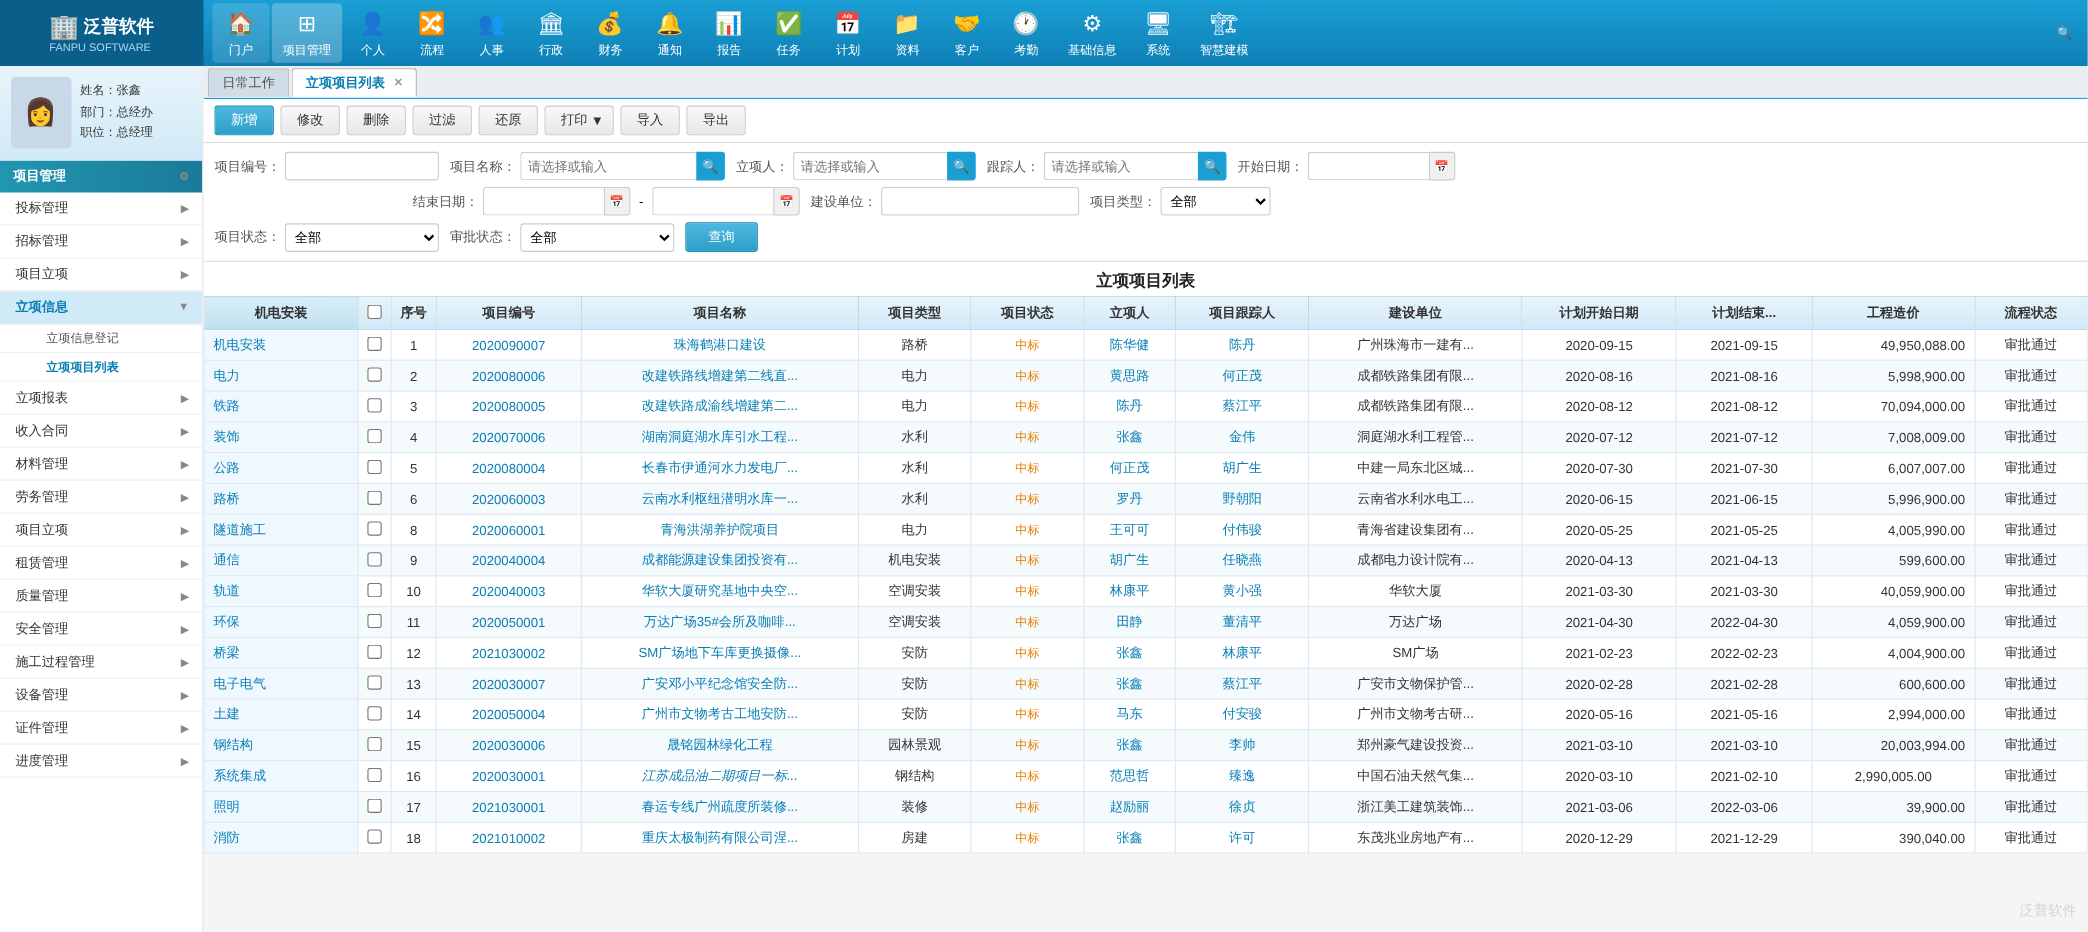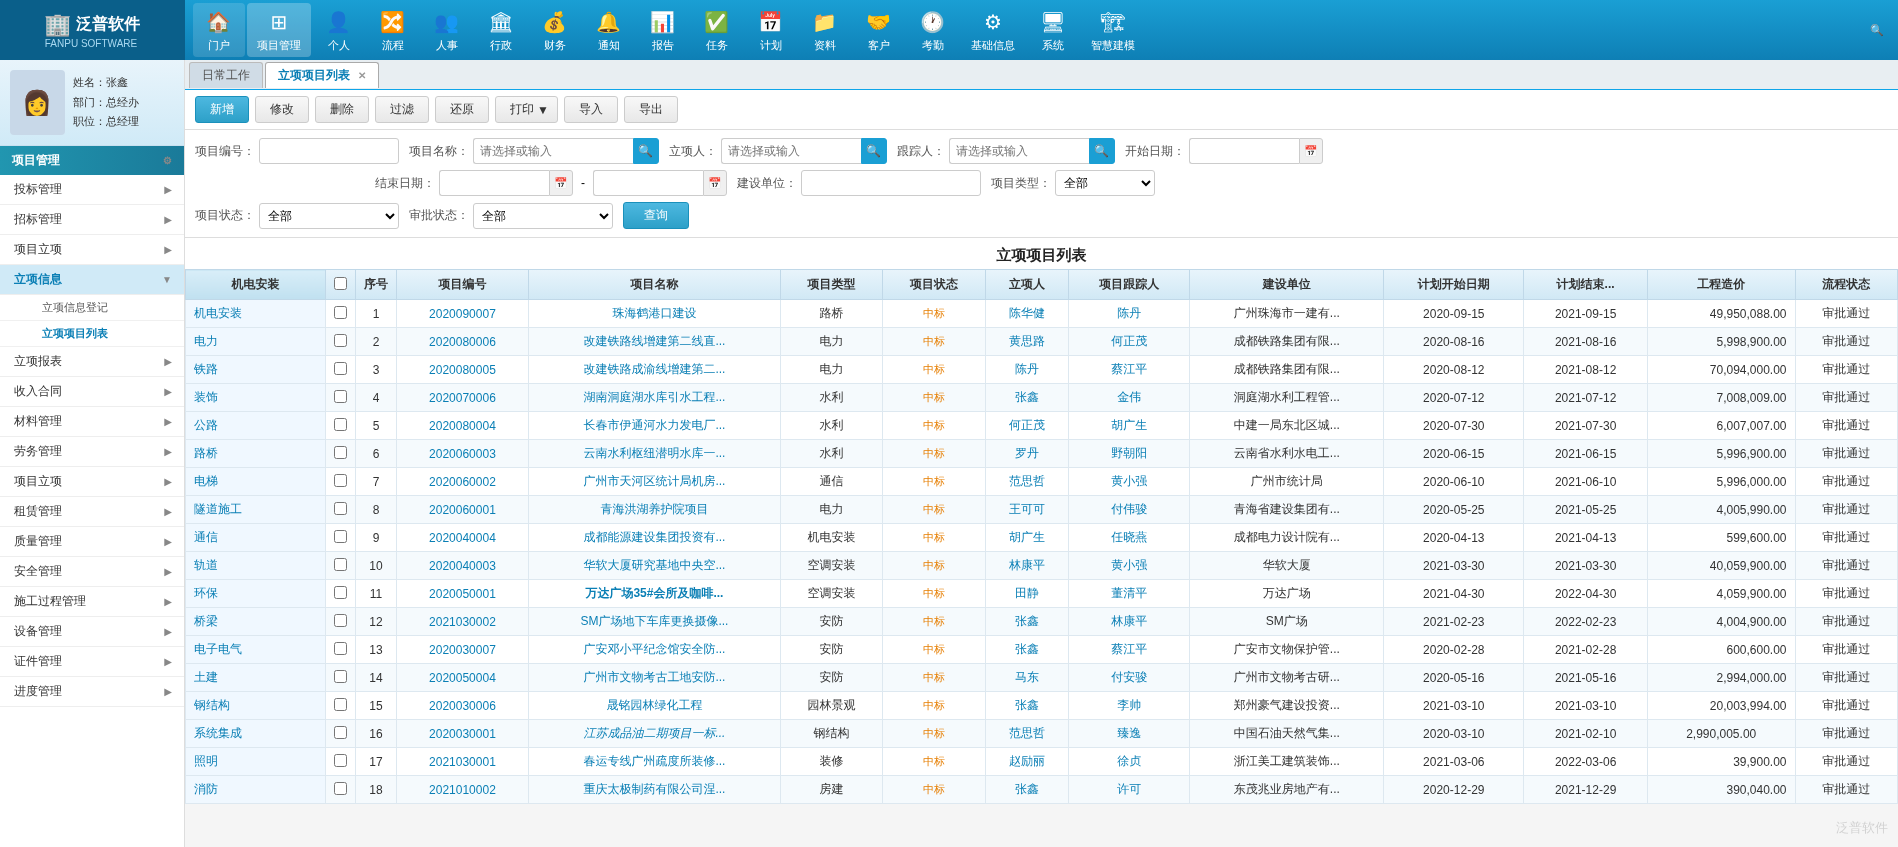--- a/index.html
+++ b/index.html
@@ -484,36 +484,20 @@
                 <td><span class="status-badge status-zhongbiao">中标</span></td>
                 <td class="link">罗丹</td>
                 <td class="link">野朝阳</td>
                 <td>云南省水利水电工...</td>
                 <td>2020-06-15</td>
                 <td>2021-06-15</td>
                 <td style="text-align: right;">5,996,900.00</td>
                 <td>审批通过</td>
               </tr>
               <tr>
-                <td class="left-col" style="color: rgb(10, 127, 181); cursor: pointer;">电梯</td>
-                <td><input type="checkbox" style=""></td>
-                <td>7</td>
-                <td class="link">2020060002</td>
-                <td class="link" style="max-width: 160px; overflow: hidden; text-overflow: ellipsis;">广州市天河区统计局机房...</td>
-                <td>通信</td>
-                <td><span class="status-badge status-zhongbiao">中标</span></td>
-                <td class="link">范思哲</td>
-                <td class="link">黄小强</td>
-                <td>广州市统计局</td>
-                <td>2020-06-10</td>
-                <td>2021-06-10</td>
-                <td style="text-align: right;">5,996,000.00</td>
-                <td>审批通过</td>
-              </tr>
-              <tr>
                 <td class="left-col" style="color: rgb(10, 127, 181); cursor: pointer;">隧道施工</td>
                 <td><input type="checkbox" style=""></td>
                 <td>8</td>
                 <td class="link">2020060001</td>
                 <td class="link" style="max-width: 160px; overflow: hidden; text-overflow: ellipsis;">青海洪湖养护院项目</td>
                 <td>电力</td>
                 <td><span class="status-badge status-zhongbiao">中标</span></td>
                 <td class="link">王可可</td>
                 <td class="link">付伟骏</td>
                 <td>青海省建设集团有...</td>
@@ -552,21 +536,21 @@
                 <td>2021-03-30</td>
                 <td>2021-03-30</td>
                 <td style="text-align: right;">40,059,900.00</td>
                 <td>审批通过</td>
               </tr>
               <tr>
                 <td class="left-col" style="color: rgb(10, 127, 181); cursor: pointer;">环保</td>
                 <td><input type="checkbox" style=""></td>
                 <td>11</td>
                 <td class="link">2020050001</td>
-                <td class="link" style="max-width: 160px; overflow: hidden; text-overflow: ellipsis; font-weight: bold;">万达广场35#会所及咖啡...</td>
+                <td class="link" style="max-width: 160px; overflow: hidden; text-overflow: ellipsis;">万达广场35#会所及咖啡...</td>
                 <td>空调安装</td>
                 <td><span class="status-badge status-zhongbiao">中标</span></td>
                 <td class="link">田静</td>
                 <td class="link">董清平</td>
                 <td>万达广场</td>
                 <td>2021-04-30</td>
                 <td>2022-04-30</td>
                 <td style="text-align: right;">4,059,900.00</td>
                 <td>审批通过</td>
               </tr>

